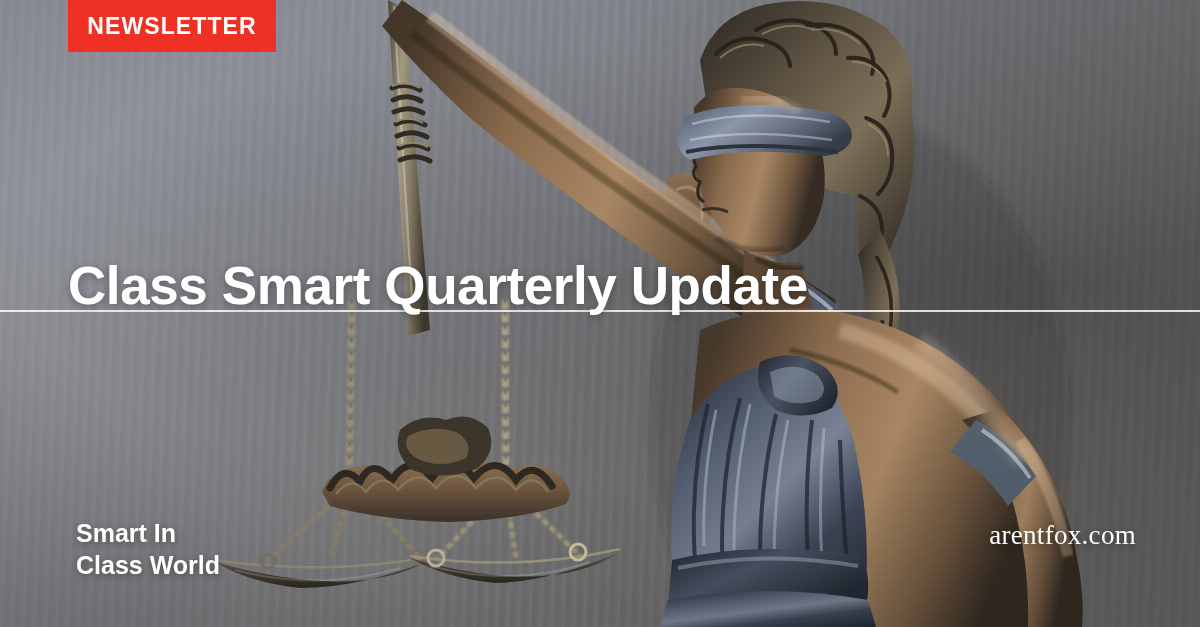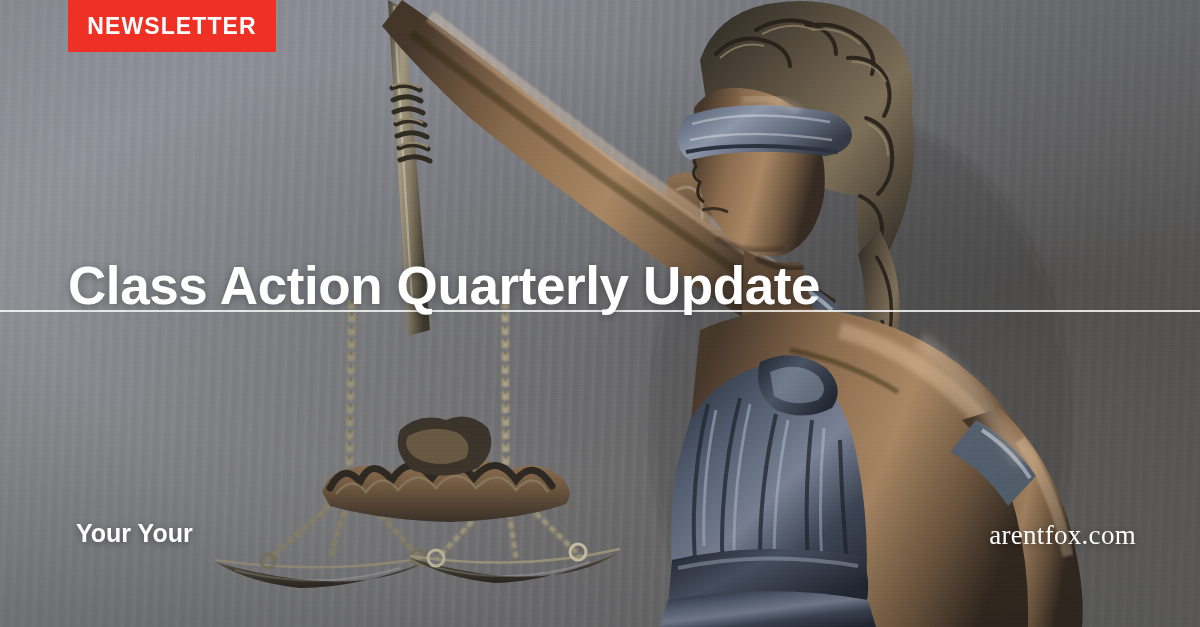--- a/index.html
+++ b/index.html
@@ -345,21 +345,22 @@
     <div class="grain"></div>
     <div class="vignette"></div>
   </div>
 
   <div id="badge">
     <span>NEWSLETTER</span>
   </div>
 
   <div id="rule"></div>
 
-  <h1 id="title">Class Action Quarterly Update</h1>
+  <h1 id="title">Class Smart Quarterly Update</h1>
 
   <div id="tagline">
-    <div>Your Your</div>
+    <div>Smart In</div>
+    <div>Class World</div>
   </div>
 
   <div id="site">arentfox.com</div>
 
 </div>
 
 </body></html>

